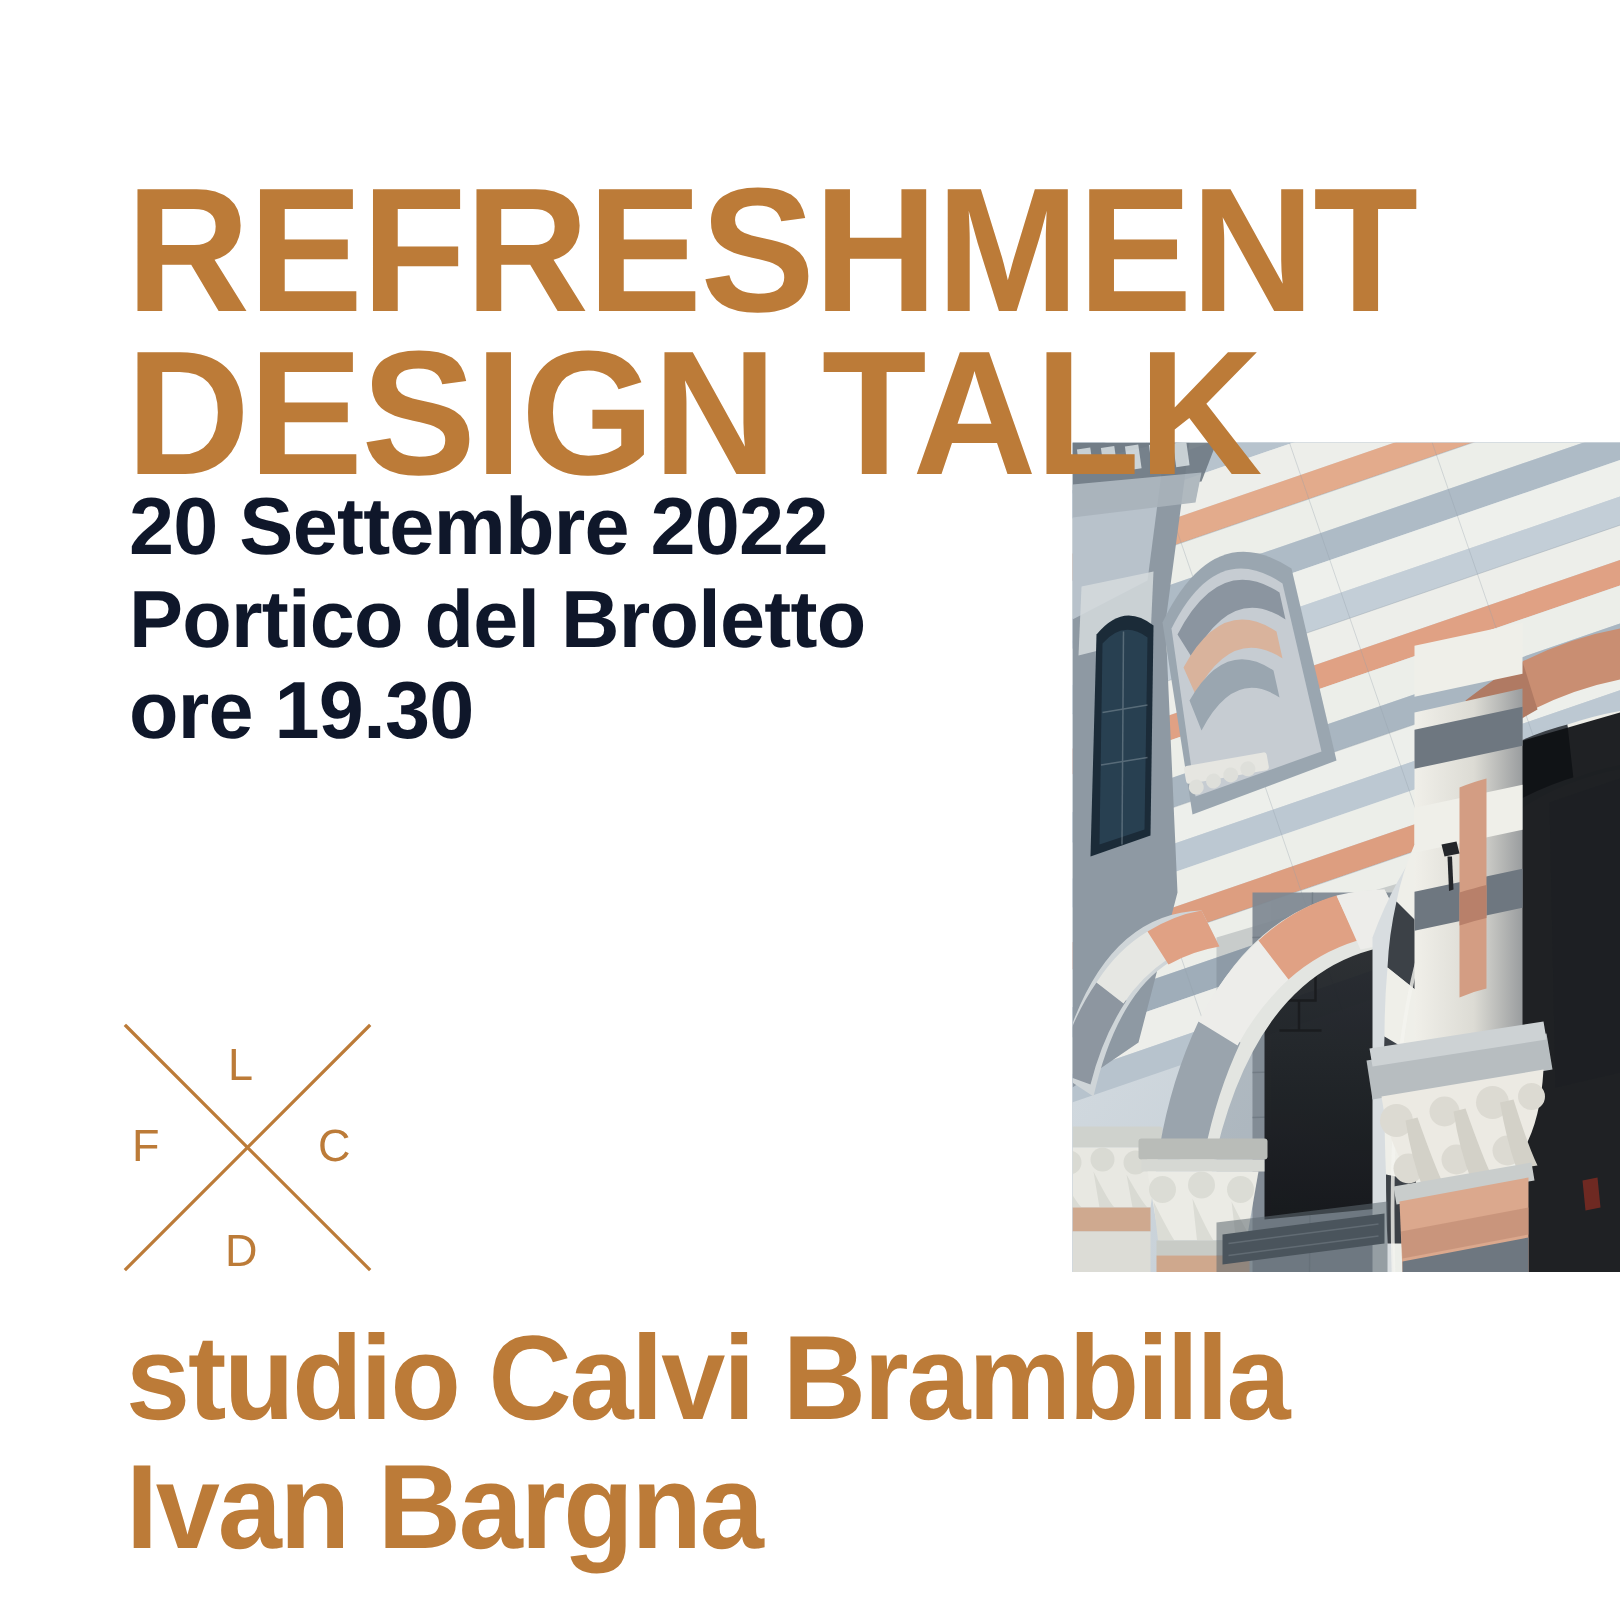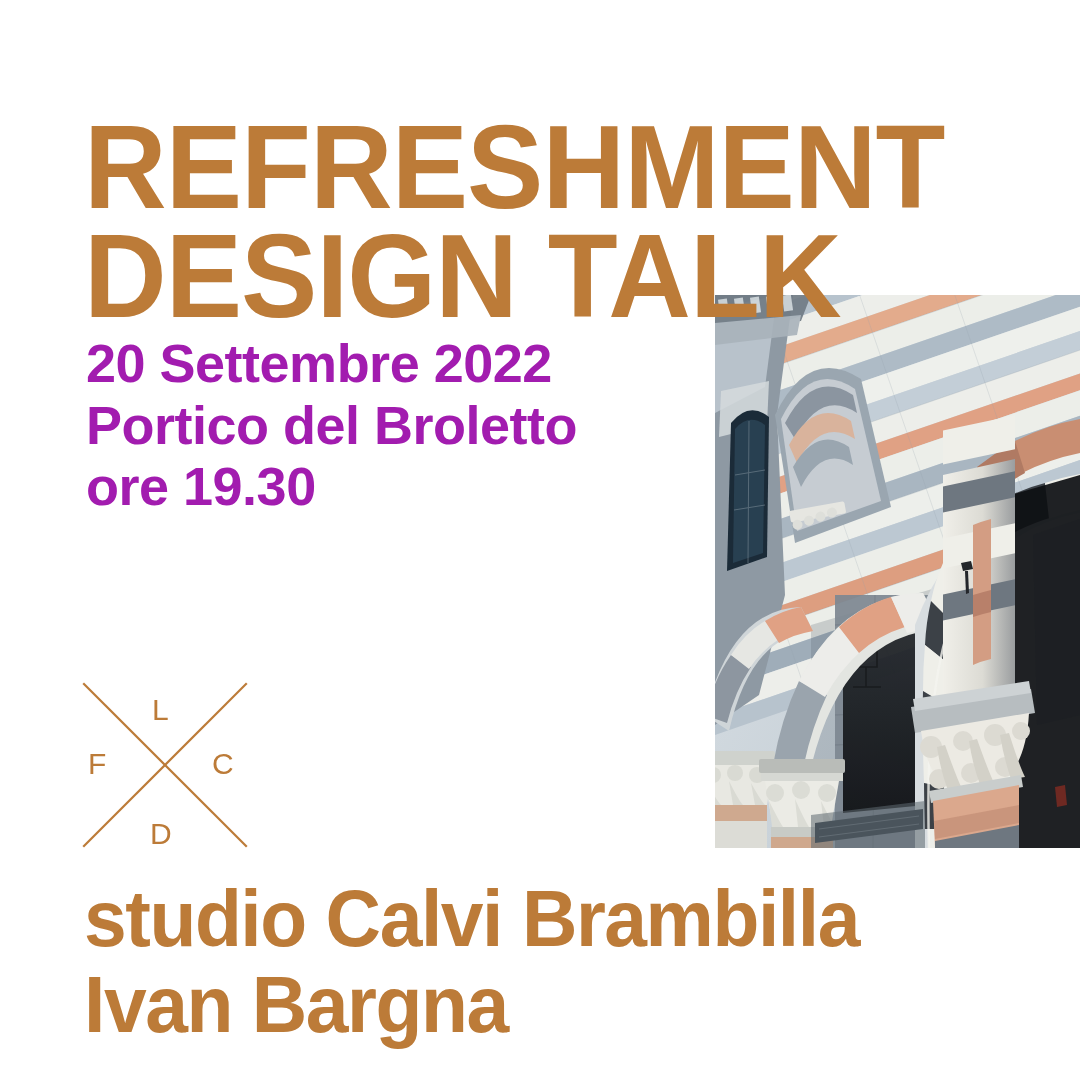--- a/index.html
+++ b/index.html
@@ -45,28 +45,28 @@
     letter-spacing: -1px;
     color: #bc7b38;
     transform: scaleX(0.97);
     transform-origin: left top;
     white-space: pre-line;
   }
 
   .details {
     position: absolute;
     left: 86px;
-    top: 333px;
+    top: 321px;
     width: 700px;
     font-family: "Liberation Sans", sans-serif;
     font-weight: 700;
     font-size: 54px;
     line-height: 1.14;
     letter-spacing: -0.5px;
-    color: #a21caf;
+    color: #0f172a;
     white-space: pre-line;
   }
 
   .credits {
     position: absolute;
     left: 84px;
     top: 876px;
     width: 960px;
     font-family: "Liberation Sans", sans-serif;
     font-weight: 700;

